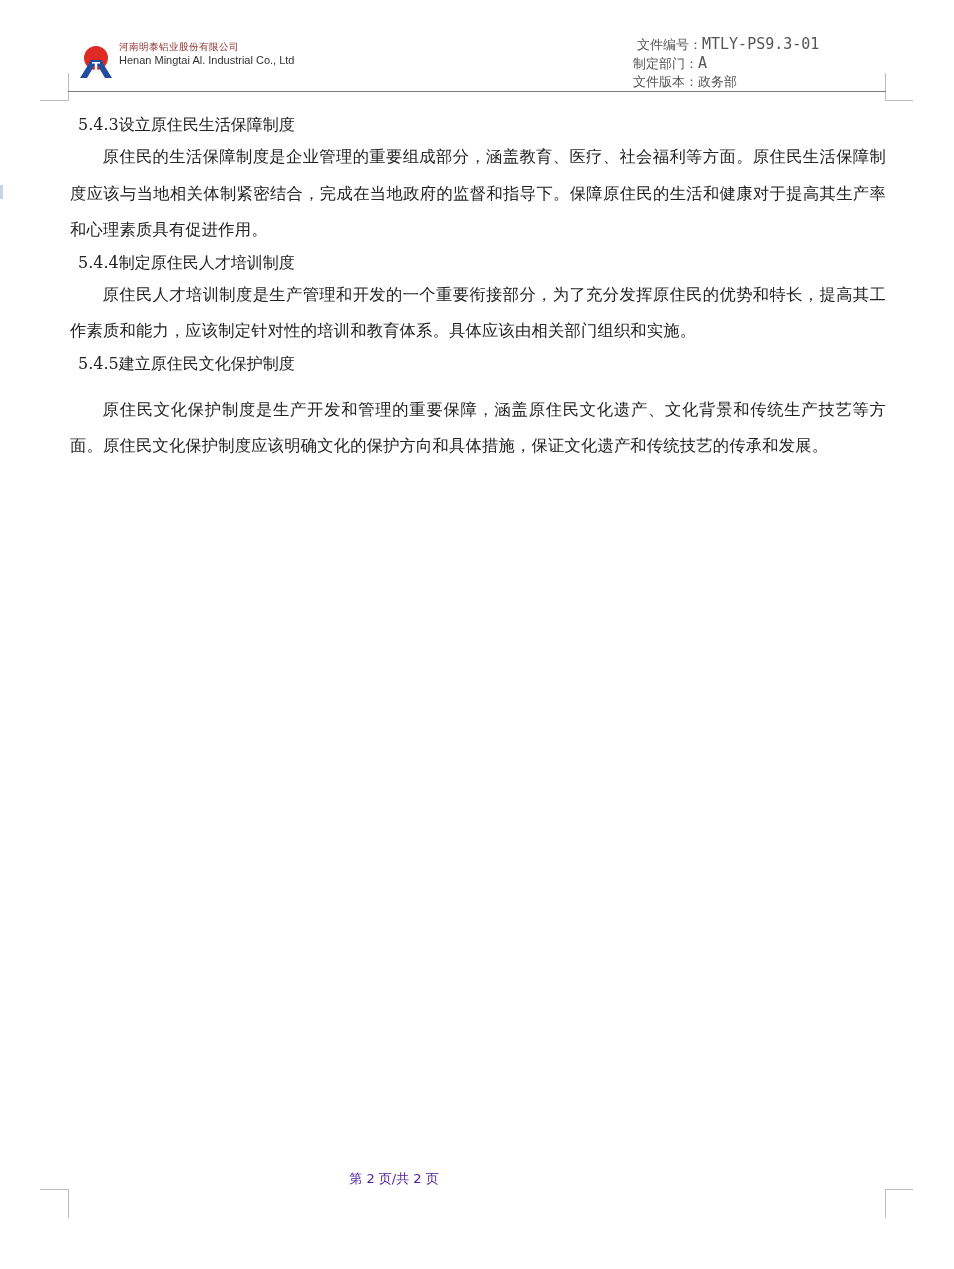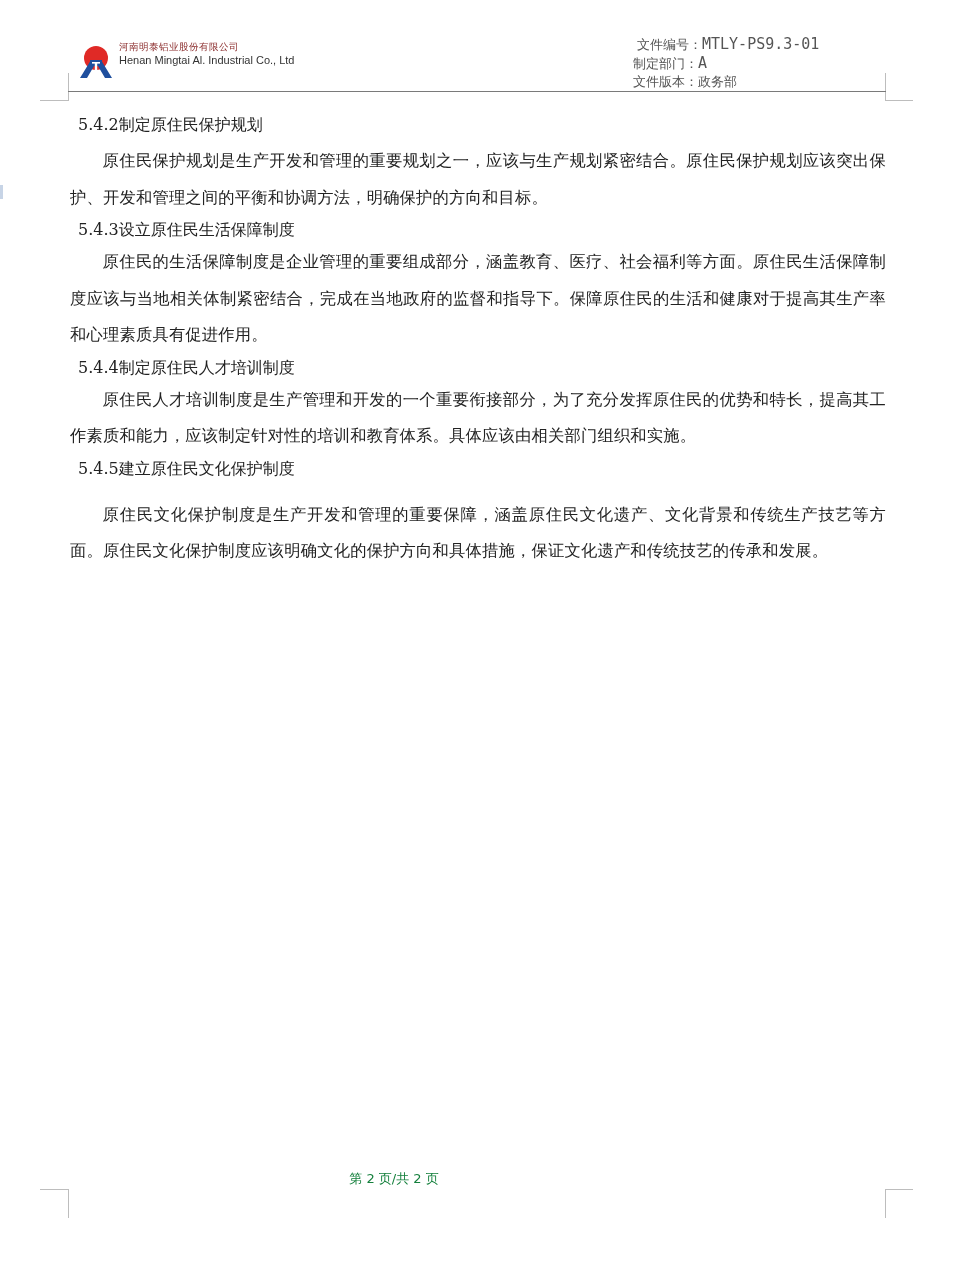--- a/index.html
+++ b/index.html
@@ -10,21 +10,21 @@
   .logo { position: absolute; left: 78px; top: 44px; width: 36px; height: 34px; }
   .company { position: absolute; left: 119px; top: 40px; }
   .company-cn { font-family: "DejaVu Sans", sans-serif; font-size: 9.5px; color: #8a2b2b; letter-spacing: 0.5px; line-height: 13px; }
   .company-en { font-family: "Liberation Sans", sans-serif; font-size: 11px; color: #333; line-height: 14px; }
   .docinfo { position: absolute; left: 633px; top: 35px; font-family: "DejaVu Sans", sans-serif; font-size: 13px; color: #555; line-height: 18px; }
   .docinfo .row { white-space: nowrap; }
   .docinfo .val { font-family: "DejaVu Sans Mono", monospace; font-size: 15px; color: #555; }
   .content { position: absolute; left: 70px; top: 111px; width: 816px; }
   .heading { font-size: 16px; line-height: 28px; height: 28px; padding-left: 8px; white-space: nowrap; color: #222; }
   .para { font-size: 16.3px; line-height: 36.5px; color: #222; text-align: justify; text-indent: 2em; letter-spacing: 0.2px; margin-top: 0px; }
-  .footer { position: absolute; left: 0; width: 788px; top: 1170px; text-align: center; font-family: "DejaVu Sans", sans-serif; font-size: 13px; color: #15803d; }
+  .footer { position: absolute; left: 0; width: 788px; top: 1170px; text-align: center; font-family: "DejaVu Sans", sans-serif; font-size: 13px; color: #4c1d95; }
   .side-mark { position: absolute; left: 0; top: 185px; width: 3px; height: 14px; background: #c7d4e6; }
 </style>
 </head>
 <body>
 
 <div class="mark" style="left:68px;top:73px;width:1px;height:28px;"></div>
 <div class="mark" style="left:40px;top:100px;width:29px;height:1px;"></div>
 <div class="mark" style="left:885px;top:73px;width:1px;height:28px;"></div>
 <div class="mark" style="left:885px;top:100px;width:28px;height:1px;"></div>
 <div class="mark" style="left:40px;top:1189px;width:29px;height:1px;"></div>
@@ -55,26 +55,20 @@
     </div>
     <div class="row">
       <span>文件版本：</span><span>政务部</span>
     </div>
   </div>
   <div class="header-line"></div>
 </div>
 
 <div class="content">
   <div>
-    <div class="heading">5.4.2制定原住民保护规划</div>
-    <div class="para" style="margin-top:4px;">
-      <span>原住民保护规划是生产开发和管理的重要规划之一，应该与生产规划紧密结合。原住民保护规</span><span>划应该突出保护、开发和管理之间的平衡和协调方法，明确保护的方向和目标。</span>
-    </div>
-  </div>
-  <div>
     <div class="heading">5.4.3设立原住民生活保障制度</div>
     <div class="para" style="">
       <span>原住民的生活保障制度是企业管理的重要组成部分，涵盖教育、医疗、社会福利等方面。原住</span><span>民生活保障制度应该与当地相关体制紧密结合，完成在当地政府的监督和指导下。保障原住民的生</span><span>活和健康对于提高其生产率和心理素质具有促进作用。</span>
     </div>
   </div>
   <div>
     <div class="heading">5.4.4制定原住民人才培训制度</div>
     <div class="para" style="margin-top:0;">
       <span>原住民人才培训制度是生产管理和开发的一个重要衔接部分，为了充分发挥原住民的优势和特</span><span>长，提高其工作素质和能力，应该制定针对性的培训和教育体系。具体应该由相关部门组织和实施。</span>
     </div>

